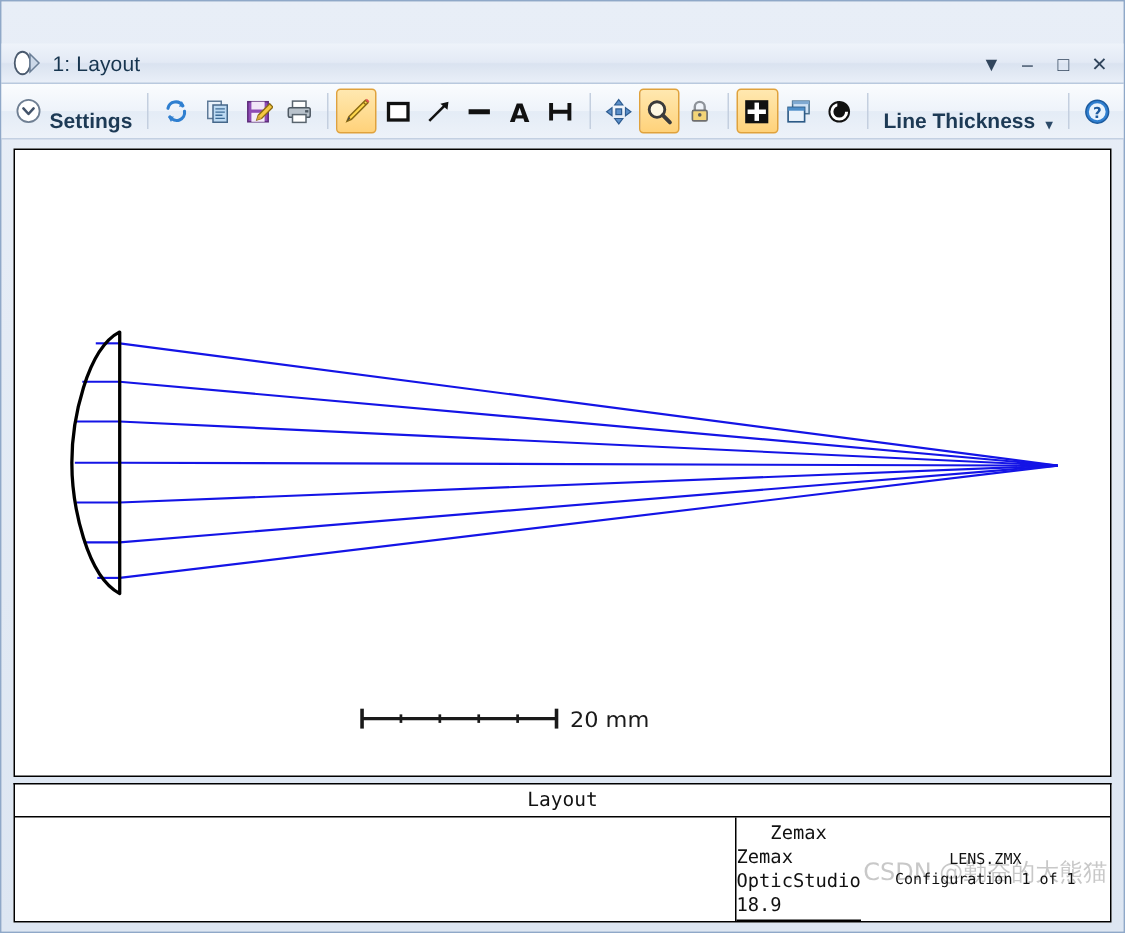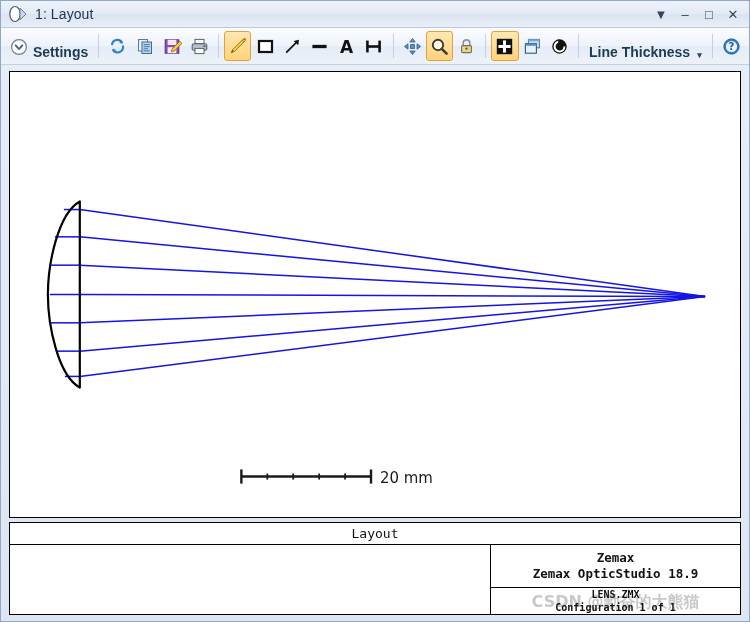--- a/index.html
+++ b/index.html
@@ -20,20 +20,21 @@
 
   
   .titlebar {
     height: 27px;
     flex: 0 0 27px;
     display: flex;
     align-items: center;
     padding: 0 4px 0 6px;
     background: linear-gradient(to bottom, #eef3fa 0%, #e3eaf5 48%, #dae3f0 52%, #e9eff8 100%);
     border-bottom: 1px solid #b9c9de;
+    margin-top: 28px;
   }
   .title-icon {
     width: 22px; height: 18px;
     margin-right: 6px;
     display: flex; align-items: center; justify-content: center;
   }
   .title-text {
     font-size: 14px;
     color: #17354f;
     letter-spacing: 0.1px;
@@ -136,22 +137,21 @@
     border-right: 1px solid #000;
     padding: 9px 0 0 14px;
     font-family: "DejaVu Sans Mono", monospace;
     font-size: 11px;
     color: #111;
     line-height: 1.45;
   }
   .f-right {
     flex: 0 0 249px;
     display: flex;
-    flex-direction: column;
-    font-weight: bold;
+    flex-direction: row;
   }
   .f-right-top {
     flex: 0 0 43px;
     border-bottom: 1px solid #000;
     display: flex;
     flex-direction: column;
     align-items: center;
     justify-content: center;
     font-family: "DejaVu Sans Mono", monospace;
     font-size: 12.5px;

